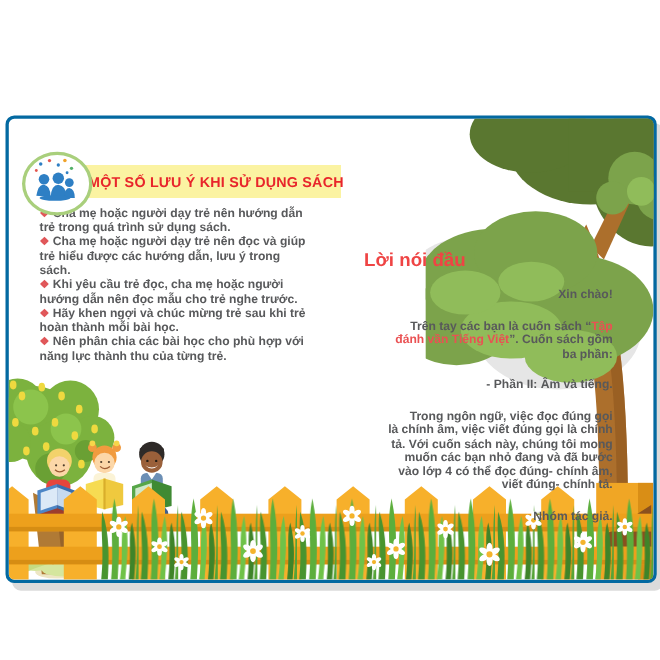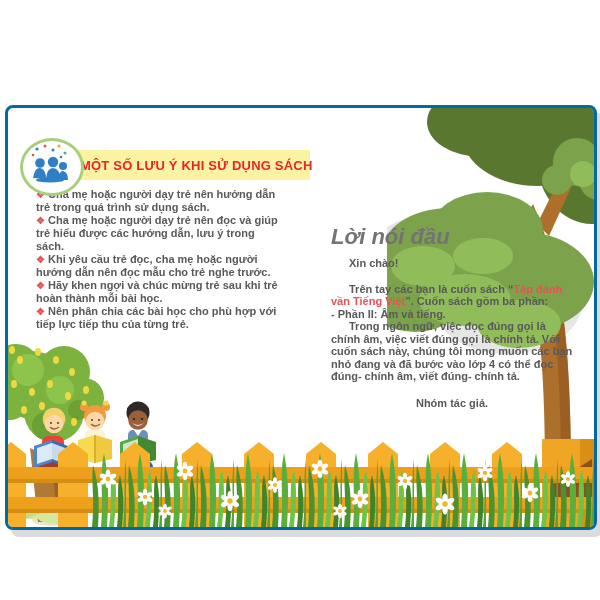--- a/index.html
+++ b/index.html
@@ -17,22 +17,22 @@
          border:3px solid #A9CF7C;background:#fff;z-index:6;}
   .banner{left:60px;top:42px;width:242px;height:30px;background:#FBF3A2;z-index:5;
           display:flex;align-items:center;padding-left:12px;box-sizing:border-box;}
   .banner .title{color:#E8252B;font-size:13px;font-weight:bold;letter-spacing:.2px;white-space:nowrap;}
   .notice{left:28px;top:80px;width:244px;z-index:5;color:#58595B;
           font-size:11px;line-height:13px;font-weight:bold;}
   .notice p{margin:0;}
   .diamond{color:#E05558;font-size:10px;margin-right:3px;}
   .foreword{left:323px;top:120px;width:242px;z-index:5;color:#58595B;
             font-size:11px;line-height:12.5px;font-weight:bold;}
-  .foreword h2{margin:0 0 11px 0;color:#737373;font-size:22px;line-height:18px;font-style:italic;}
-  .foreword p{margin:0;}
+  .foreword h2{margin:0 0 11px 0;color:#ef4444;font-size:17px;line-height:18px;}
+  .foreword p{margin:16px;text-align:right;}
   .greet{text-indent:18px;}
   .intro{margin-top:13px !important;text-indent:18px;}
   .body-p{text-indent:18px;}
   .red{color:#EA5153;}
   .sig{margin-top:14px !important;text-align:center;}
 </style>
 </head>
 <body>
 
 <div class="stage">
@@ -230,21 +230,21 @@
 
     <div class="layer banner">
       <span class="title">MỘT SỐ LƯU Ý KHI SỬ DỤNG SÁCH</span>
     </div>
 
     <div class="layer notice">
       <p><span class="diamond">❖</span><span>Cha mẹ hoặc người dạy trẻ nên hướng dẫn trẻ trong quá trình sử dụng sách.</span></p>
       <p><span class="diamond">❖</span><span>Cha mẹ hoặc người dạy trẻ nên đọc và giúp trẻ hiểu được các hướng dẫn, lưu ý trong sách.</span></p>
       <p><span class="diamond">❖</span><span>Khi yêu cầu trẻ đọc, cha mẹ hoặc người hướng dẫn nên đọc mẫu cho trẻ nghe trước.</span></p>
       <p><span class="diamond">❖</span><span>Hãy khen ngợi và chúc mừng trẻ sau khi trẻ hoàn thành mỗi bài học.</span></p>
-      <p><span class="diamond">❖</span><span>Nên phân chia các bài học cho phù hợp với tiếp lực tiếp thu của từng trẻ.</span></p>
+      <p><span class="diamond">❖</span><span>Nên phân chia các bài học cho phù hợp với năng lực thành thu của từng trẻ.</span></p>
     </div>
 
     <div class="layer foreword">
       <h2>Lời nói đầu</h2>
       <p class="greet">Xin chào!</p>
       <p class="intro"><span>Trên tay các bạn là cuốn sách “</span><span class="red">Tập đánh vần Tiếng Việt</span><span>”. Cuốn sách gồm ba phần:</span></p>
       <p class="part">- Phần II: Âm và tiếng.</p>
       <p class="body-p">Trong ngôn ngữ, việc đọc đúng gọi là chính âm, việc viết đúng gọi là chính tả. Với cuốn sách này, chúng tôi mong muốn các bạn nhỏ đang và đã bước vào lớp 4 có thể đọc đúng- chính âm, viết đúng- chính tả.</p>
       <p class="sig">Nhóm tác giả.</p>
     </div>

